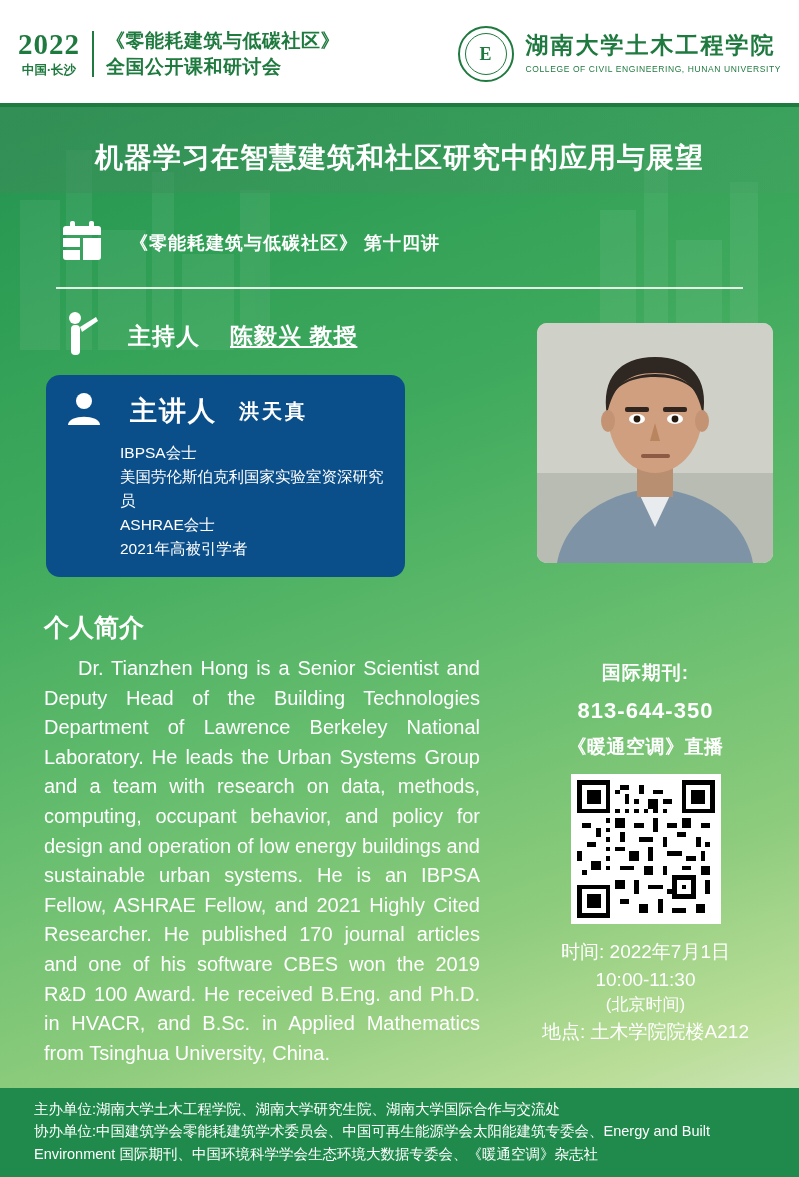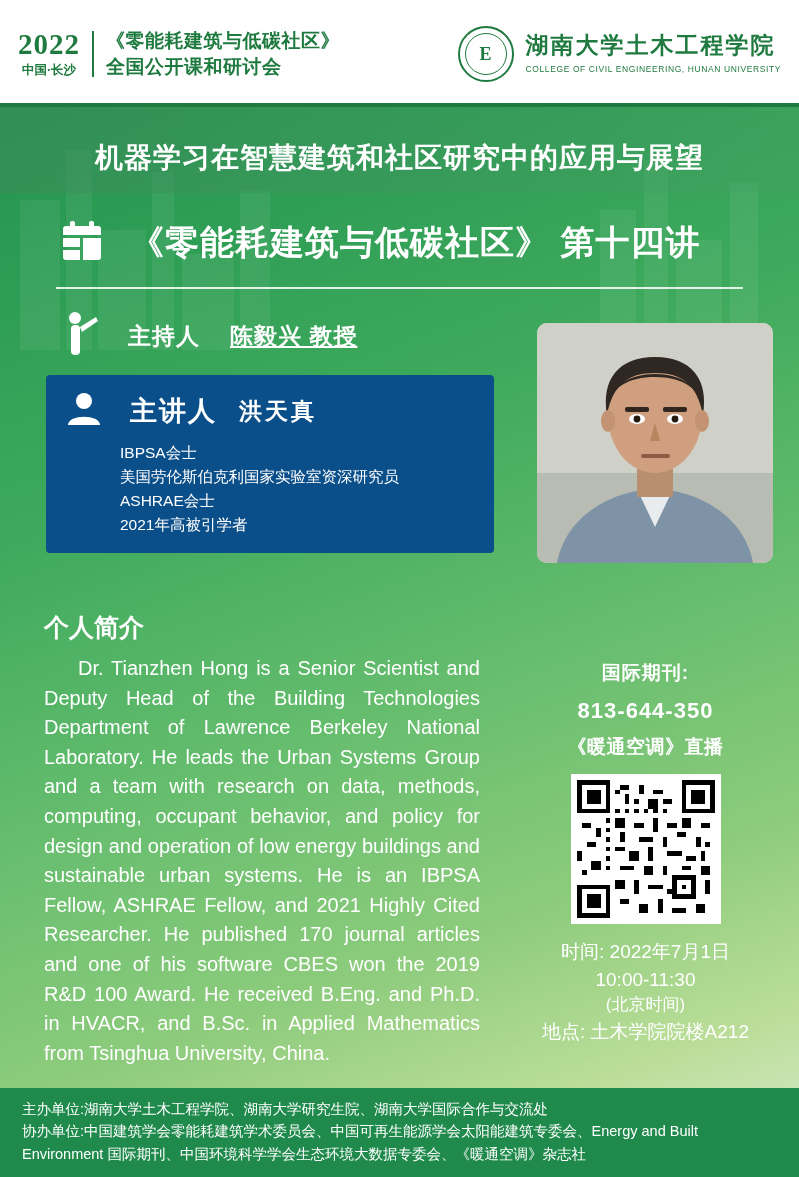--- a/index.html
+++ b/index.html
@@ -163,21 +163,21 @@
     display: flex;
     align-items: center;
     padding: 26px 0 0 60px;
   }
   .ic {
     flex: 0 0 auto;
     margin-right: 26px;
   }
   .series-text {
     color: #ffffff;
-    font-size: 34px;
+    font-size: 18px;
     font-weight: bold;
     letter-spacing: 1px;
   }
   .hr-white {
     height: 2px;
     background: rgba(255,255,255,0.85);
     margin: 20px 56px 0 56px;
   }
   
   .host {
@@ -194,39 +194,39 @@
   
   .speaker-wrap {
     position: relative;
     margin-top: 14px;
     height: 230px;
   }
   .speaker-card {
     position: absolute;
     left: 46px;
     top: 0;
-    width: 448px;
+    width: 359px;
     background: #0b4f8a;
-    border-radius: 4px;
+    border-radius: 14px;
     padding: 14px 18px 16px 18px;
     box-sizing: border-box;
   }
   .speaker-head {
     display: flex;
     align-items: center;
   }
   .speaker-title {
     color: #ffffff;
     font-size: 27px;
     font-weight: bold;
     letter-spacing: 2px;
   }
   .speaker-name {
     color: #ffffff;
-    font-size: 23px;
+    font-size: 20px;
     font-weight: bold;
     letter-spacing: 3px;
     margin-left: 22px;
   }
   .speaker-lines {
     margin-top: 8px;
     padding-left: 56px;
   }
   .speaker-lines div {
     color: #ffffff;
@@ -308,21 +308,21 @@
   .footer {
     position: absolute;
     left: 0; right: 0; bottom: 0;
     background: #1f8a4c;
     color: #ffffff;
     padding: 10px 22px 12px 22px;
     box-sizing: border-box;
     font-size: 14.5px;
     line-height: 1.55;
   }
-  .footer .row { display: flex; }
+  .footer .row { display: flex; margin-left: 12px; }
   .footer .lab { flex: 0 0 auto; font-weight: normal; }
 </style>
 </head>
 <body>
 
 <div class="poster">
 
   <div class="header">
     <div class="hdr-year">
       <div class="y">2022</div>

